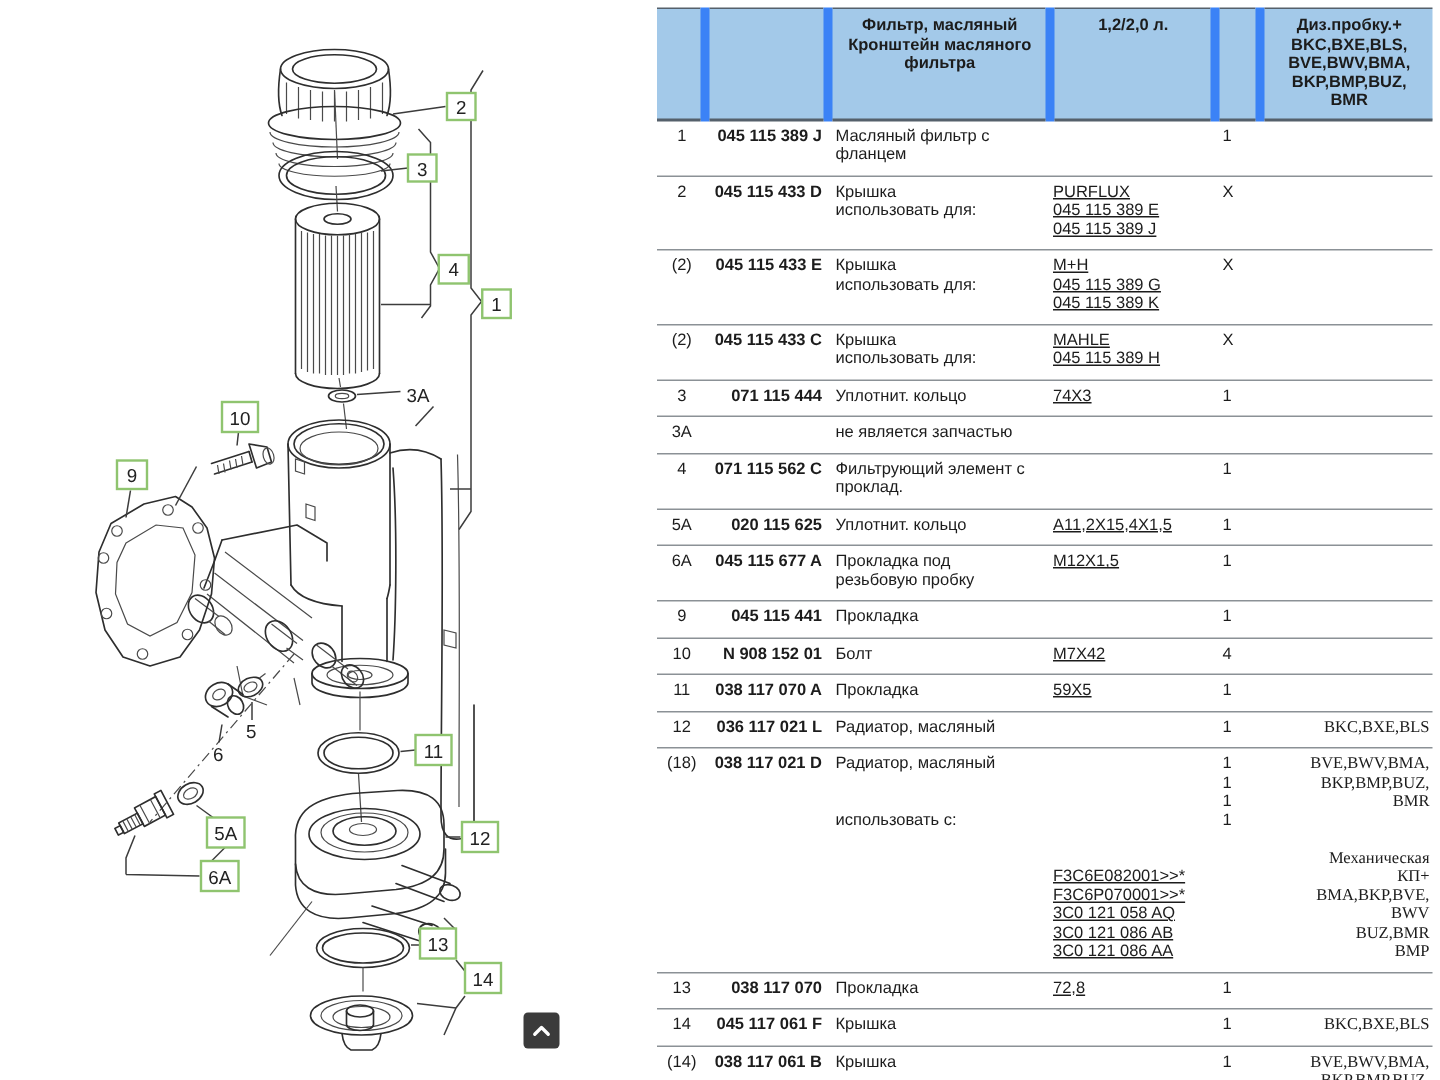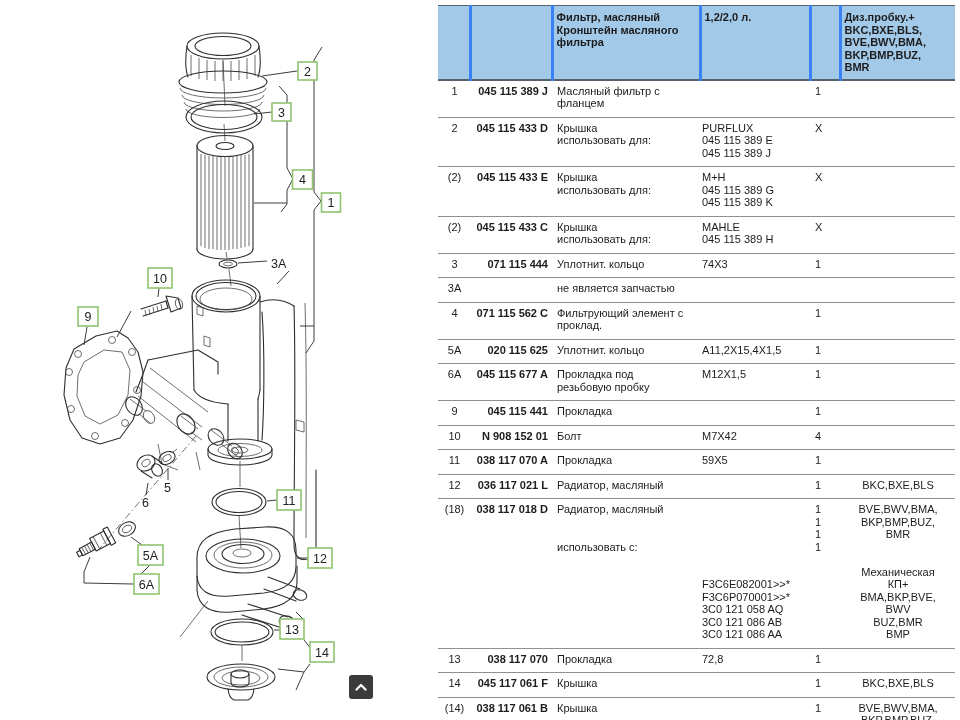--- a/index.html
+++ b/index.html
@@ -30,29 +30,29 @@
 
   
   .table-pane{position:absolute;left:438px;top:5px;width:517px;}
   table.parts{border-collapse:collapse;width:517px;table-layout:fixed;
     font-size:11px;line-height:12.5px;}
   col.w-num{width:32px}col.w-part{width:82px}col.w-desc{width:148px}
   col.w-model{width:110px}col.w-qty{width:30px}col.w-eng{width:115px}
   thead th{background:var(--header-bg);font-weight:bold;text-align:left;
     vertical-align:top;padding:5px 2px 5px 3px;white-space:pre-line;
     border-top:1.5px solid var(--line-dark);border-bottom:2px solid var(--line-dark);}
-  thead th + th{border-left:3px solid #3b82f6;}
+  thead th + th{border-left:6px solid #3b82f6;text-align:center;}
   tbody td{vertical-align:top;padding:4px 2px 7px 3px;white-space:pre-line;}
   tbody tr{border-bottom:1px solid var(--line);}
   td.c-num{text-align:center;}
   td.c-part{font-weight:bold;text-align:right;padding-right:4px;}
   td.c-desc{padding-left:5px;}
-  td.c-model{padding-left:2px;}
+  td.c-model{padding-left:2px;text-decoration:underline;}
   td.c-qty{padding-left:5px;}
-  td.c-eng{text-align:center;}
+  td.c-eng{text-align:right;font-family:Liberation Serif, serif;}
 </style>
 </head>
 <body>
 
 <div class="stage">
 
   <div class="diagram-pane">
     <svg width="438" height="720" viewBox="0 0 438 720">
 
       <g>
@@ -429,21 +429,21 @@
           <tr>
             <td class="c-num">12</td>
             <td class="c-part">036 117 021 L</td>
             <td class="c-desc">Радиатор, масляный</td>
             <td class="c-model"></td>
             <td class="c-qty">1</td>
             <td class="c-eng">BKC,BXE,BLS</td>
           </tr>
           <tr>
             <td class="c-num">(18)</td>
-            <td class="c-part">038 117 018 D</td>
+            <td class="c-part">038 117 021 D</td>
             <td class="c-desc">Радиатор, масляный
 
 
 использовать с:</td>
             <td class="c-model">
 
 
 
 
 

